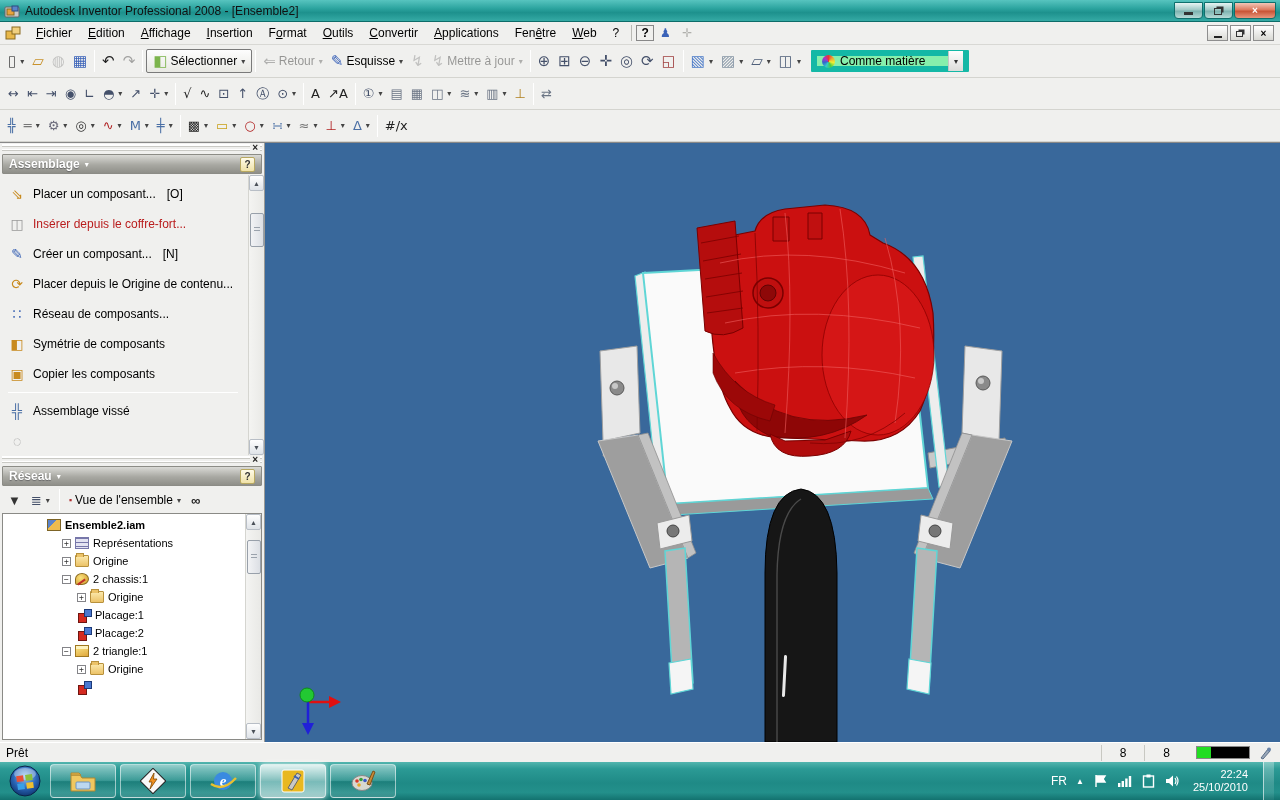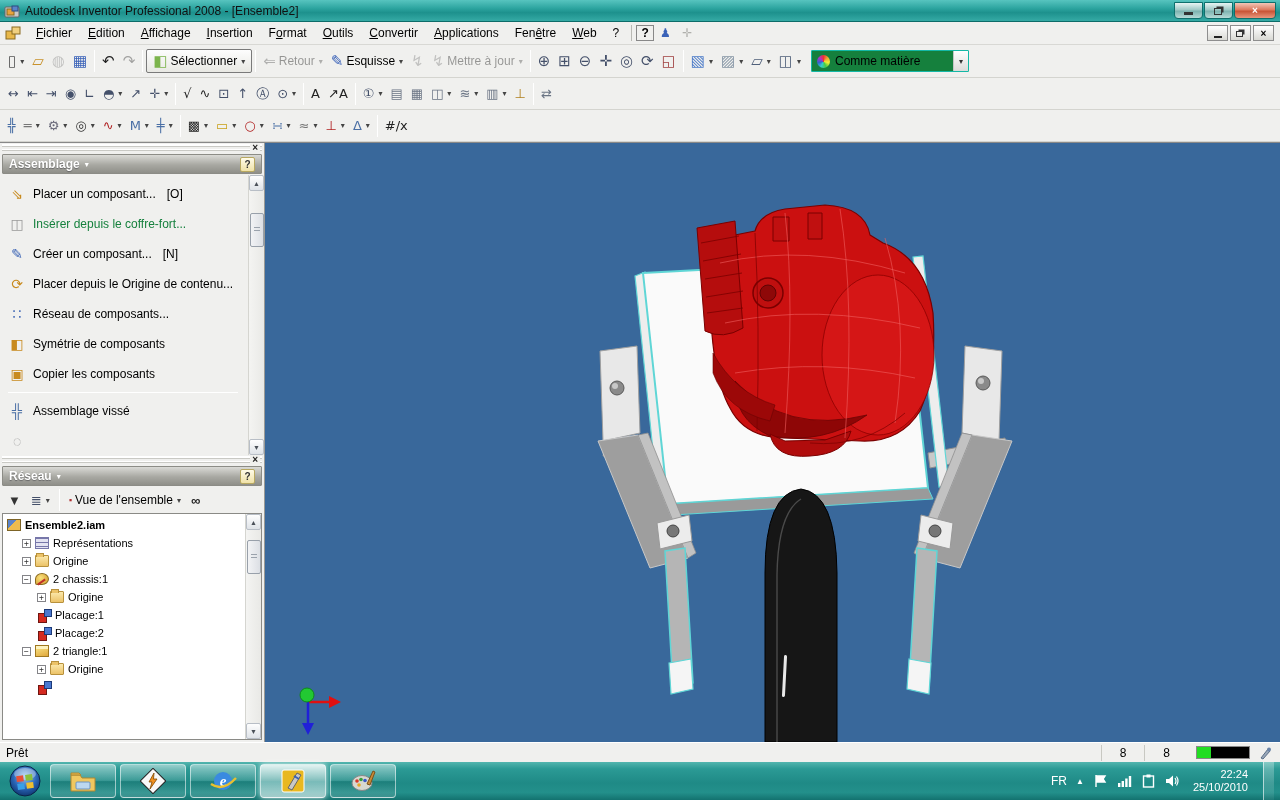--- a/index.html
+++ b/index.html
@@ -38,21 +38,21 @@
   .toolbar { display:flex; align-items:center; background:#f0f0ee; border-bottom:1px solid #d4d4cf; padding-left:4px; }
   .tb1 { height:33px; } .tb2 { height:32px; } .tb3 { height:32px; }
   .tb-btn { display:flex; align-items:center; gap:3px; padding:2px 3px; border:1px solid transparent; border-radius:2px; height:26px; }
   .tb-glyph { font-size:15px; line-height:1; font-family:"DejaVu Sans",sans-serif; }
   .tb2 .tb-glyph, .tb3 .tb-glyph { font-size:13px; }
   .tb-label { font-size:12px; white-space:nowrap; }
   .tb-dd { font-size:8px; color:#444; padding-left:1px; }
   .tb-sep { width:1px; height:22px; background:#c2c2bc; border-right:1px solid #fff; margin:0 3px; flex:none; }
   .tb-disabled { opacity:.38; filter:grayscale(1); }
   .tb-boxed { border:1px solid #7a7a7a; background:linear-gradient(#fdfdfd,#e8e8e3); border-radius:2px; height:24px; padding:1px 6px; }
-  .combo { display:flex; align-items:center; height:22px; border:1px solid #14b8a6; background:#15803d; width:158px; margin-left:6px; border-radius:1px; }
+  .combo { display:flex; align-items:center; height:22px; border:6px solid #14b8a6; background:#86efac; width:158px; margin-left:6px; border-radius:1px; }
   .combo .cwheel { width:13px; height:13px; border-radius:50%; margin:0 5px;
     background:conic-gradient(#e33,#ea3,#ee3,#4c4,#3cc,#36c,#a3c,#e33); flex:none; }
   .combo .ctext { flex:1; font-size:12px; }
   .combo .cbtn { width:15px; height:20px; display:flex; align-items:center; justify-content:center; font-size:8px; color:#333; background:linear-gradient(#fefefe,#dcdcda); border-left:1px solid #c5c5c5; }
 
   
   .main { display:flex; height:600px; border-top:1px solid #888; }
   .leftcol { width:265px; background:#f0f0ee; display:flex; flex-direction:column; border-right:1px solid #9a9a96; }
 
   .panel { display:flex; flex-direction:column; overflow:hidden; }
@@ -66,41 +66,41 @@
   .phead .pdd { color:#fff; font-size:8px; margin-left:5px; flex:1; }
   .phelp { width:15px; height:15px; background:linear-gradient(#fffbe8,#f0e2a8); border:1px solid #b8a860; border-radius:2px;
     display:flex; align-items:center; justify-content:center; font-size:10px; font-weight:bold; color:#333; }
 
   .pbody { flex:1; display:flex; overflow:hidden; position:relative; }
   .pitems { flex:1; overflow:hidden; padding:4px 0 0 6px; }
   .pitem { height:30px; display:flex; align-items:center; gap:7px; padding-left:2px; }
   .pitem .pico { width:18px; text-align:center; font-size:14px; flex:none; }
   .pitem .plabel { font-size:12px; white-space:nowrap; }
   .pitem .pshort { font-size:12px; margin-left:4px; }
-  .pitem.disabled .plabel, .pitem.disabled .pshort { color:#15803d;text-align:right; }
+  .pitem.disabled .plabel, .pitem.disabled .pshort { color:#b91c1c;text-align:right; }
   .pitem-sep { height:1px; background:#c9c9c4; border-bottom:1px solid #fff; margin:3px 10px 3px 2px; }
 
   
   .vscroll { width:16px; flex:none; background:linear-gradient(90deg,#f4f4f2,#e9e9e6); border-left:1px solid #d5d5d0; display:flex; flex-direction:column; }
   .sbtn { height:16px; border:1px solid #b8bec6; background:linear-gradient(#fefefe,#dfe3e8); border-radius:2px;
     display:flex; align-items:center; justify-content:center; font-size:7px; color:#4a5058; flex:none; }
   .strack { flex:1; position:relative; }
   .sthumb { position:absolute; left:0; width:14px; margin:0 1px; height:34px; border:1px solid #98a0aa; border-radius:2px;
     background:linear-gradient(90deg,#f2f3f5,#dcdfe4); }
   .sthumb::after { content:""; position:absolute; left:3px; right:3px; top:50%; height:5px; margin-top:-3px;
     background:repeating-linear-gradient(#9aa2ac 0 1px,transparent 1px 3px); }
 
   
   .mtoolbar { height:26px; display:flex; align-items:center; padding:0 4px; gap:2px; flex:none; }
   .mt-btn { display:flex; align-items:center; height:22px; padding:0 3px; gap:3px; border:1px solid transparent; border-radius:2px; }
   .mt-glyph { font-size:13px; } .mt-label { font-size:12px; }
 
   
   .treewrap { flex:1; display:flex; margin:0 2px 2px 2px; border:1px solid #8a8a86; background:#fff; overflow:hidden; }
-  .tree { flex:1; overflow:hidden; padding:2px 0 0 4px; }
+  .tree { flex:1; overflow:hidden; padding:2px 0 0 4px;margin-left:40px; }
   .trow { height:18px; display:flex; align-items:center; white-space:nowrap; }
   .texp { width:9px; height:9px; border:1px solid #848488; background:#fff; font-size:8px; line-height:7px; text-align:center;
     color:#333; margin-right:4px; flex:none; font-family:"DejaVu Sans Mono",monospace; }
   .tico { width:14px; height:12px; margin-right:4px; flex:none; position:relative; }
   .tlabel { font-size:11px; }
   .trow.bold .tlabel { font-weight:bold; }
 
   .tico[data-icon="assembly"] { background:linear-gradient(135deg,#5b83c9 0 38%,#edbb4e 38%); border:1px solid #7d6426; }
   .tico[data-icon="representations"] { background:#e3e3f2; border:1px solid #7777aa;
     background-image:linear-gradient(#7777aa 1px,transparent 1px); background-size:100% 4px; }

